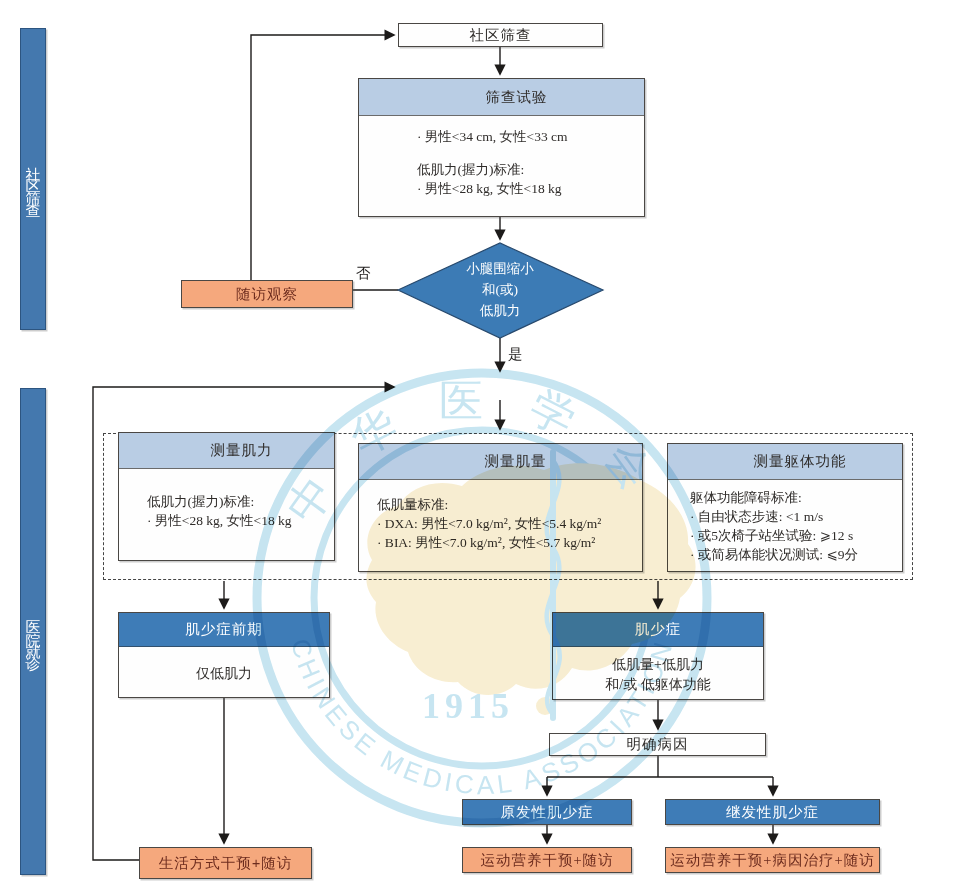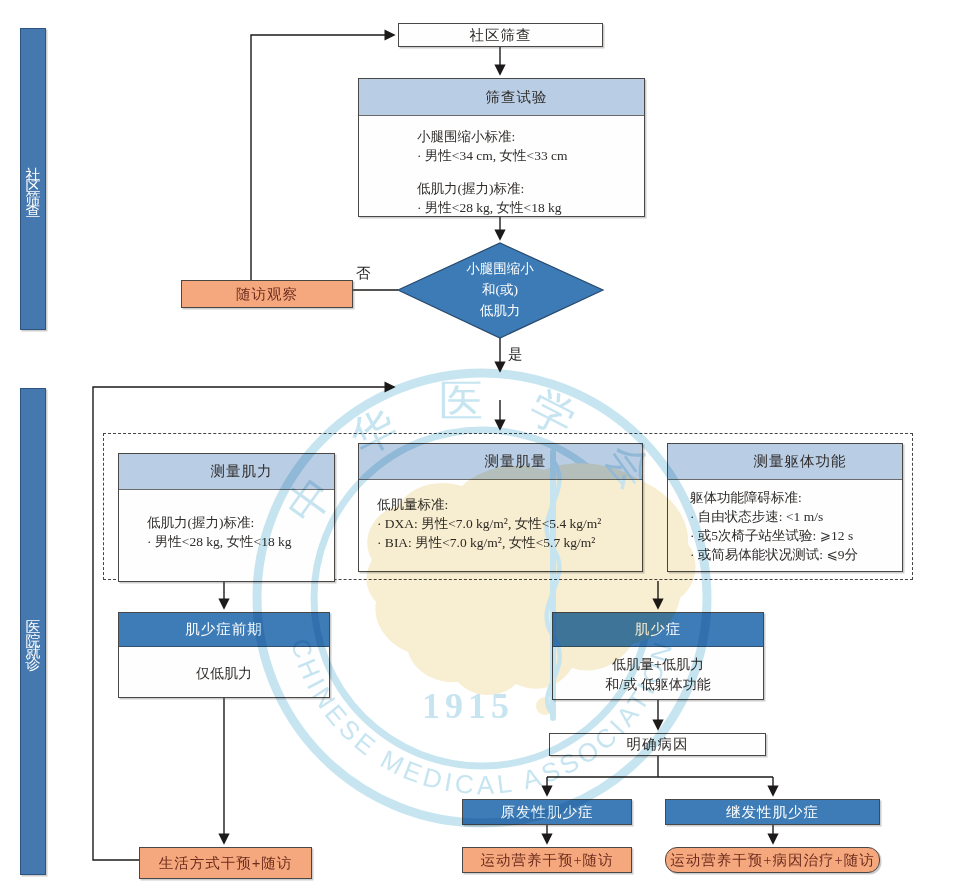--- a/index.html
+++ b/index.html
@@ -77,36 +77,35 @@
   </div>
   <div class="node vbar" style="left:20px;top:388px;width:26px;height:487px;">
     <span>医院就诊</span>
   </div>
 
   <div class="node box center white-node" style="left:398px;top:23px;width:205px;height:24px;">社区筛查</div>
 
   <div class="node box" style="left:358px;top:78px;width:287px;height:139px;">
     <div class="center title hdr-light" style="height:36px;">筛查试验</div>
     <div class="body-text" style="padding:11px 6px 0 58px;">
-      <div class="tline">小腿围缩小标准:</div>
       <div class="tline">· 男性&lt;34 cm, 女性&lt;33 cm</div>
       <div class="tline gap">低肌力(握力)标准:</div>
       <div class="tline">· 男性&lt;28 kg, 女性&lt;18 kg</div>
     </div>
   </div>
 
   <div class="edge-label" style="left:356px;top:264px;">否</div>
   <div class="edge-label" style="left:508px;top:345px;">是</div>
 
   <div class="node box center orange" style="left:181px;top:280px;width:172px;height:28px;">随访观察</div>
 
 
   <div class="node dashed-region" style="left:103px;top:433px;width:810px;height:147px;"></div>
 
-  <div class="node box" style="left:118px;top:453px;width:217px;height:129px;">
+  <div class="node box" style="left:118px;top:432px;width:217px;height:129px;">
     <div class="center title hdr-light" style="height:35px;">测量肌力</div>
     <div class="body-text" style="padding:23px 4px 0 28px;">
       <div class="tline">低肌力(握力)标准:</div>
       <div class="tline">· 男性&lt;28 kg, 女性&lt;18 kg</div>
     </div>
   </div>
 
   <div class="node box" style="left:358px;top:443px;width:285px;height:129px;">
     <div class="center title hdr-light" style="height:35px;">测量肌量</div>
     <div class="body-text" style="padding:15px 2px 0 18px;">
@@ -139,21 +138,21 @@
     </div>
   </div>
 
   <div class="node box center white-node" style="left:549px;top:733px;width:217px;height:23px;">明确病因</div>
 
   <div class="node box center blue-solid" style="left:462px;top:799px;width:170px;height:26px;">原发性肌少症</div>
   <div class="node box center blue-solid" style="left:665px;top:799px;width:215px;height:26px;">继发性肌少症</div>
 
   <div class="node box center orange" style="left:139px;top:847px;width:173px;height:32px;font-family:Liberation Mono, monospace;">生活方式干预+随访</div>
   <div class="node box center orange" style="left:462px;top:847px;width:170px;height:26px;text-align:center;">运动营养干预+随访</div>
-  <div class="node box center orange" style="left:665px;top:847px;width:215px;height:26px;border-radius:12px;">运动营养干预+病因治疗+随访</div>
+  <div class="node box center orange" style="left:665px;top:847px;width:215px;height:26px;">运动营养干预+病因治疗+随访</div>
 
   <svg class="layer watermark" viewBox="0 0 953 885">
     <defs>
       <path id="wm-bottom-arc" d="M 286 598 A 196 196 0 0 0 678 598" fill="none"></path>
       <path id="wm-top-arc" d="M 300 598 A 182 182 0 0 1 664 598" fill="none"></path>
     </defs>
     <g fill="none" stroke="#c2e3f0">
       <circle cx="482" cy="598" r="225" stroke-width="9"></circle>
       <circle cx="482" cy="598" r="168" stroke-width="7"></circle>
     </g>

